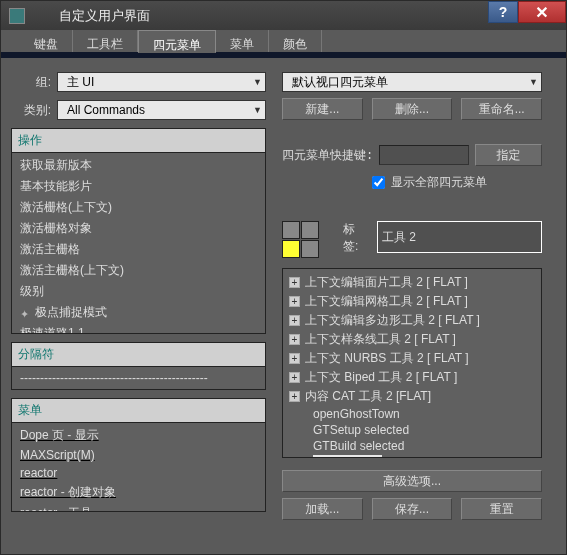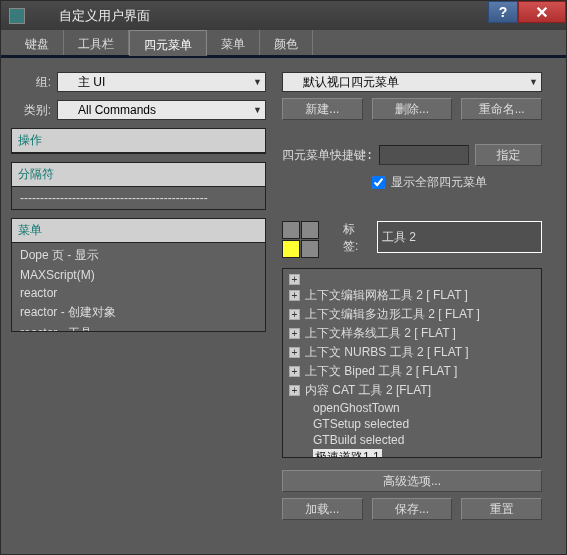--- a/index.html
+++ b/index.html
@@ -8,38 +8,38 @@
 .window { width: 567px; height: 555px; background: #5a5a5a; border: 1px solid #2a2a2a; position: relative; }
 
 .titlebar { height: 29px; background: linear-gradient(#4a4a4a, #3a3a3a); display: flex; align-items: center; padding-left: 8px; position: relative; gap: 28px; }
 .titlebar-icon { width: 16px; height: 16px; background: #3a7a7a; border: 1px solid #888; margin-right: 6px; }
 .titlebar-title { color: #eee; font-size: 13px; }
 .window-controls { position: absolute; right: 0; top: 0; display: flex; }
 .win-btn { width: 30px; height: 22px; display: flex; align-items: center; justify-content: center; color: #fff; font-weight: bold; font-size: 14px; }
 .win-help { background: linear-gradient(#5a7aaa, #3a5a8a); border: 1px solid #2a4a7a; }
 .win-close { width: 48px; background: linear-gradient(#d05050, #b03030); border: 1px solid #8a2020; font-size: 16px; }
 
-.tabs { display: flex; border-bottom: 3px solid #0f172a; background: #5a5a5a; height: 28px; padding-left: 10px; }
+.tabs { display: flex; border-bottom: 6px solid #0f172a; background: #5a5a5a; height: 28px; padding-left: 19px; }
 .tab { padding: 6px 14px; color: #ddd; cursor: pointer; border-right: 1px solid #777; }
 .tab.active { background: #606060; border-top: 1px solid #888; border-left: 1px solid #888; border-right: 1px solid #888; border-bottom: 1px solid #606060; margin-bottom: -1px; color: #fff; }
 
 .content { display: flex; padding: 14px 10px 10px 10px; gap: 16px; }
 .left-col { width: 255px; }
 .right-col { width: 260px; }
 
 .form-row { display: flex; align-items: center; margin-bottom: 8px; }
 .form-label { width: 40px; text-align: right; color: #ddd; margin-right: 6px; }
-.dropdown { flex: 1; height: 20px; background: #e8e8e8; border: 1px solid #333; display: flex; align-items: center; padding: 0 20px; position: relative; font-size: 12px; color: #000; }
+.dropdown { flex: 1; height: 20px; background: #e8e8e8; border: 1px solid #333; display: flex; align-items: center; padding: 0 9px; position: relative; font-size: 12px; color: #000; }
 .dropdown::after { content: "▼"; position: absolute; right: 3px; font-size: 9px; color: #333; }
 
 .list-box { border: 1px solid #222; background: #606060; margin-top: 8px; }
 .list-header { background: #d0d0d0; color: #0f766e; padding: 3px 6px; border-bottom: 1px solid #222; font-weight: normal; }
 .list-body { max-height: 180px; overflow-y: auto; padding: 2px 0; }
 .list-body.short { max-height: 30px; }
-.list-body.med { max-height: 88px; }
+.list-body.med { max-height: 88px; text-decoration: underline; }
 .list-item { padding: 2px 8px; color: #ddd; cursor: default; display: flex; align-items: center; }
 .icon-snap { display: inline-block; width: 12px; height: 12px; margin-right: 3px; position: relative; }
 .icon-snap::before { content: "✦"; color: #bbb; font-size: 11px; }
 
 .btn-row { display: flex; gap: 9px; margin-top: 6px; }
 .btn { flex: 1; height: 22px; background: #6a6a6a; border: 1px solid #444; border-top-color: #888; border-left-color: #888; color: #ddd; display: flex; align-items: center; justify-content: center; cursor: pointer; font-size: 12px; }
 
 .shortcut-row { display: flex; align-items: center; margin-top: 24px; gap: 6px; }
 .shortcut-label { color: #ddd; font-family: Liberation Mono, monospace; }
 .shortcut-input { width: 90px; height: 20px; background: #505050; border: 1px solid #333; border-top-color: #222; border-left-color: #222; }
@@ -106,20 +106,31 @@
       </div>
       <div class="form-row">
         <div class="form-label">类别:</div>
         <div class="dropdown">
             <span>All Commands</span>
           </div>
       </div>
 
       <div class="list-box">
         <div class="list-header">操作</div>
+        <div class="list-body" id="op-list">
+            <div class="list-item">获取最新版本</div>
+            <div class="list-item">基本技能影片</div>
+            <div class="list-item">激活栅格(上下文)</div>
+            <div class="list-item">激活栅格对象</div>
+            <div class="list-item">激活主栅格</div>
+            <div class="list-item">激活主栅格(上下文)</div>
+            <div class="list-item">级别</div>
+            <div class="list-item"><span class="icon-snap"></span>极点捕捉模式</div>
+            <div class="list-item">极速道路1.1</div>
+          </div>
       </div>
 
       <div class="list-box">
         <div class="list-header">分隔符</div>
         <div class="list-body short">
           <div class="list-item">-----------------------------------------------</div>
         </div>
       </div>
 
       <div class="list-box">
@@ -163,20 +174,21 @@
           <div class="swatch sw4"></div>
         </div>
         <span class="swatch-label">标签:</span>
         <input class="swatch-input" value="工具 2" style="">
       </div>
 
       <div class="tree-box">
         <div class="tree-body" id="tree-list">
             <div class="tree-item">
               <span class="tree-expand">+</span>
+              <span class="txt">上下文编辑面片工具 2 [ FLAT ]</span>
             </div>
             <div class="tree-item">
               <span class="tree-expand">+</span>
               <span class="txt">上下文编辑网格工具 2 [ FLAT ]</span>
             </div>
             <div class="tree-item">
               <span class="tree-expand">+</span>
               <span class="txt">上下文编辑多边形工具 2 [ FLAT ]</span>
             </div>
             <div class="tree-item">

